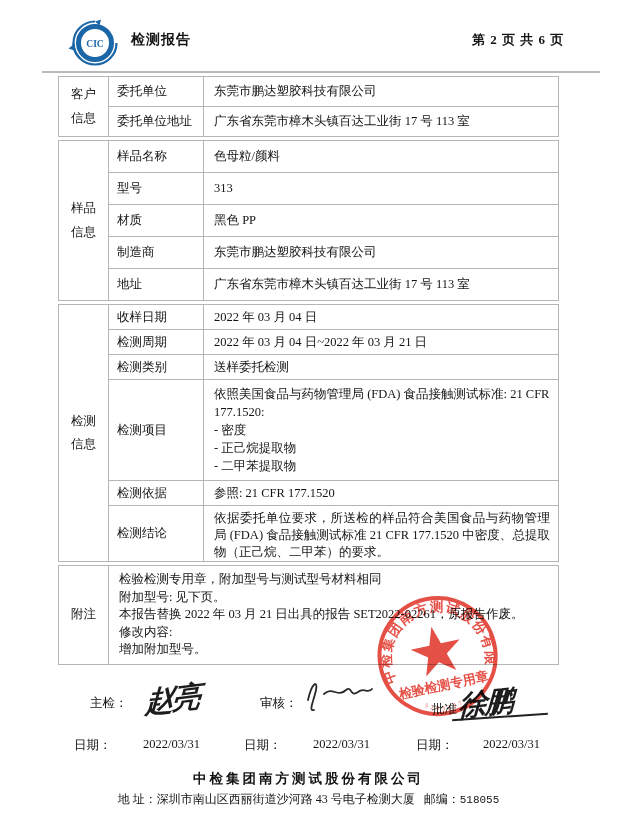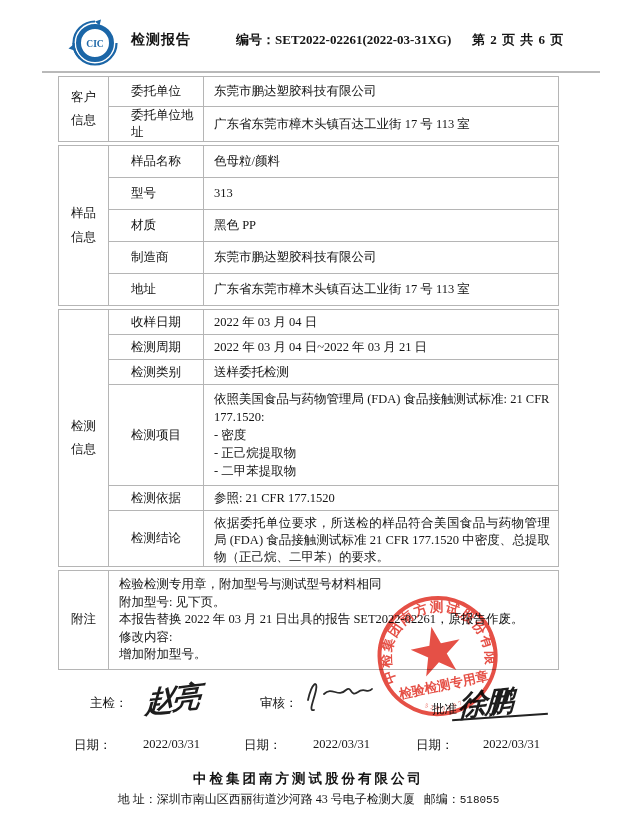--- a/index.html
+++ b/index.html
@@ -12,21 +12,21 @@
   .hdr-title { position:absolute; left:131px; top:31px; font-size:14px; font-weight:bold; letter-spacing:1px; }
   .hdr-no { position:absolute; left:236px; top:31px; font-size:13px; font-weight:bold; }
   .hdr-page { position:absolute; left:472px; top:31px; font-size:13px; font-weight:bold; letter-spacing:1px; }
   .hdr-rule { position:absolute; left:42px; top:71px; width:558px; height:2px; background:#b9b9b9; }
 
   
   .content { position:absolute; left:58px; top:76px; width:501px; }
   table.sec { border-collapse:collapse; width:501px; table-layout:fixed; margin-bottom:3px; }
   table.sec td { border:1.6px solid #b5b5b5; font-size:12.5px; vertical-align:middle; }
   td.g { width:50px; text-align:center; white-space:pre-line; line-height:1.85; }
-  td.l { width:95px; padding-left:22px; }
+  td.l { width:95px; padding-left:8px; }
   td.v { padding-left:10px; padding-right:8px; }
   .sec-a td { height:30px; }
   .sec-b td { height:32px; }
   .sec-c tr.r td { height:25px;margin-top:24px; }
   .sec-c td.multi { padding-top:5px; padding-bottom:5px; }
   .ln { line-height:18px; }
   td.concl { line-height:17px; padding-top:4px; text-align:justify; }
   td.notes { padding:5px 8px 5px 10px; }
   td.notes .ln { line-height:17.5px; }
 
@@ -57,21 +57,20 @@
   <svg class="logo" width="58" height="54" viewBox="0 0 58 54">
     <circle cx="29" cy="27" r="16.5" fill="none" stroke="#1b66a7" stroke-width="5"></circle>
     <path d="M 29 5.5 A 21.5 21.5 0 1 0 50.5 27" fill="none" stroke="#1b66a7" stroke-width="2.2"></path>
     <path d="M 29 5.5 l 6 -2 l -1.5 6 z" fill="#1b66a7"></path>
     <path d="M 7.5 27 A 21.5 21.5 0 0 0 14 42.5" fill="none" stroke="#1b66a7" stroke-width="2.2"></path>
     <path d="M 7.5 28.5 l -5 4 l 6 2 z" fill="#1b66a7"></path>
     <circle cx="29" cy="27" r="11.5" fill="#ffffff"></circle>
     <text x="29" y="31" text-anchor="middle" font-size="9.5" font-weight="bold" font-family="Liberation Serif, DejaVu Serif, serif" fill="#1b66a7">CIC</text>
   </svg>
   <div class="hdr-title">检测报告</div>
-  <div class="hdr-no"><span>编号：</span><span>SET2022-02261(2022-03-31XG)</span></div>
   <div class="hdr-page">第 2 页 共 6 页</div>
   <div class="hdr-rule"></div>
 
   <div class="content">
 
     <table class="sec sec-a">
       <tbody>
           <tr>
         <td class="g" rowspan="2">客户
 信息</td>

